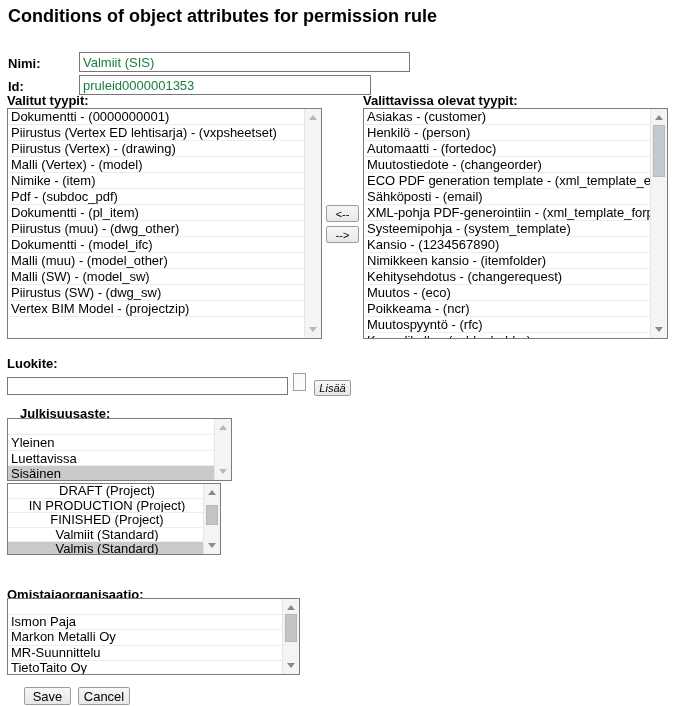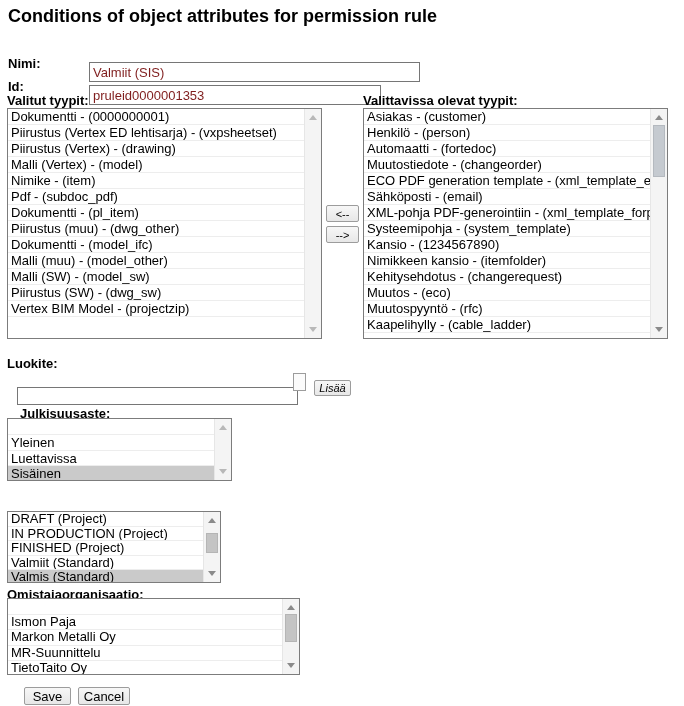--- a/index.html
+++ b/index.html
@@ -3,22 +3,22 @@
 <meta charset="utf-8">
 <style>
   html,body{margin:0;padding:0;background:#fff;}
   .page{position:relative;width:684px;height:706px;background:#fff;
         font-family:"Liberation Sans",sans-serif;font-size:13px;color:#000;overflow:hidden;}
   .abs{position:absolute;}
   .title{left:8px;top:6px;font-size:18px;font-weight:bold;}
 
   .fld-label{font-weight:bold;}
   input.txt{position:absolute;border:1px solid #767676;background:#fff;
-            font-family:"Liberation Sans",sans-serif;font-size:13px;color:#7f1d1d;
-            padding:0 3px;margin:10px;box-sizing:border-box;}
+            font-family:"Liberation Sans",sans-serif;font-size:13px;color:#15803d;
+            padding:0 3px;margin:0;box-sizing:border-box;}
 
   
   .lst{position:absolute;border:1px solid #7c7c7c;background:#fff;box-sizing:border-box;overflow:hidden;}
   .opts{position:absolute;left:0;top:0;right:17px;bottom:0;overflow:hidden;}
   .opt{height:16px;line-height:15px;padding-left:3px;border-bottom:1px solid #ededed;
        box-sizing:border-box;white-space:nowrap;overflow:hidden;}
   .opt.sel{background:var(--sel,#cacaca);}
   .lst-julk .opt{height:15.8px;line-height:15px;}
   .lst-tila .opt{height:14.5px;line-height:13.5px;}
   .lst-omis .opt{height:15.5px;line-height:14.5px;}
@@ -92,20 +92,21 @@
         <div class="opt">Automaatti - (fortedoc)</div>
         <div class="opt">Muutostiedote - (changeorder)</div>
         <div class="opt">ECO PDF generation template - (xml_template_eco_for</div>
         <div class="opt">Sähköposti - (email)</div>
         <div class="opt">XML-pohja PDF-generointiin - (xml_template_forpdf)</div>
         <div class="opt">Systeemipohja - (system_template)</div>
         <div class="opt">Kansio - (1234567890)</div>
         <div class="opt">Nimikkeen kansio - (itemfolder)</div>
         <div class="opt">Kehitysehdotus - (changerequest)</div>
         <div class="opt">Muutos - (eco)</div>
+        <div class="opt">Poikkeama - (ncr)</div>
         <div class="opt">Muutospyyntö - (rfc)</div>
         <div class="opt">Kaapelihylly - (cable_ladder)</div>
       </div>
     <div class="sb">
       <div class="arr up"></div>
       <div class="thumb"></div>
       <div class="arr down"></div>
     </div>
   </div>
 
@@ -122,21 +123,21 @@
         <div class="opt">Luettavissa</div>
         <div class="opt sel">Sisäinen</div>
       </div>
     <div class="sb">
       <div class="arr up dim"></div>
       <div class="arr down dim"></div>
     </div>
   </div>
 
   <div class="abs fld-label" style="left:7px;top:488px;margin-top:40px;">Tila:</div>
-  <div class="lst lst-tila" style="left:7px;top:511px;width:214px;height:72px;">
+  <div class="lst lst-tila" style="left:7px;top:483px;width:214px;height:72px;text-align:center;">
     <div class="opts">
         <div class="opt">DRAFT (Project)</div>
         <div class="opt">IN PRODUCTION (Project)</div>
         <div class="opt">FINISHED (Project)</div>
         <div class="opt">Valmiit (Standard)</div>
         <div class="opt sel">Valmis (Standard)</div>
       </div>
     <div class="sb">
       <div class="arr up"></div>
       <div class="thumb"></div>

